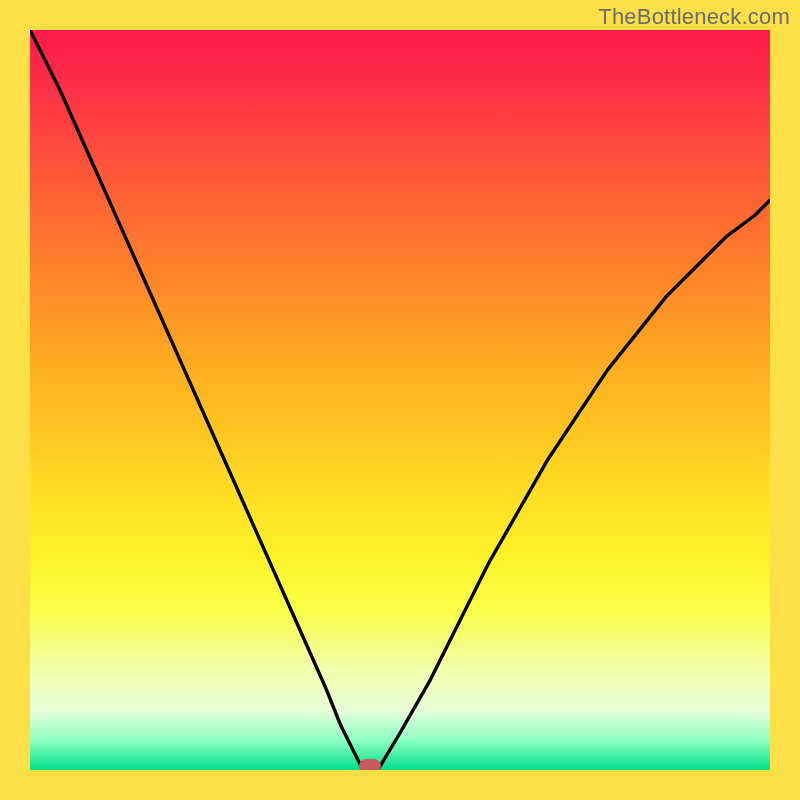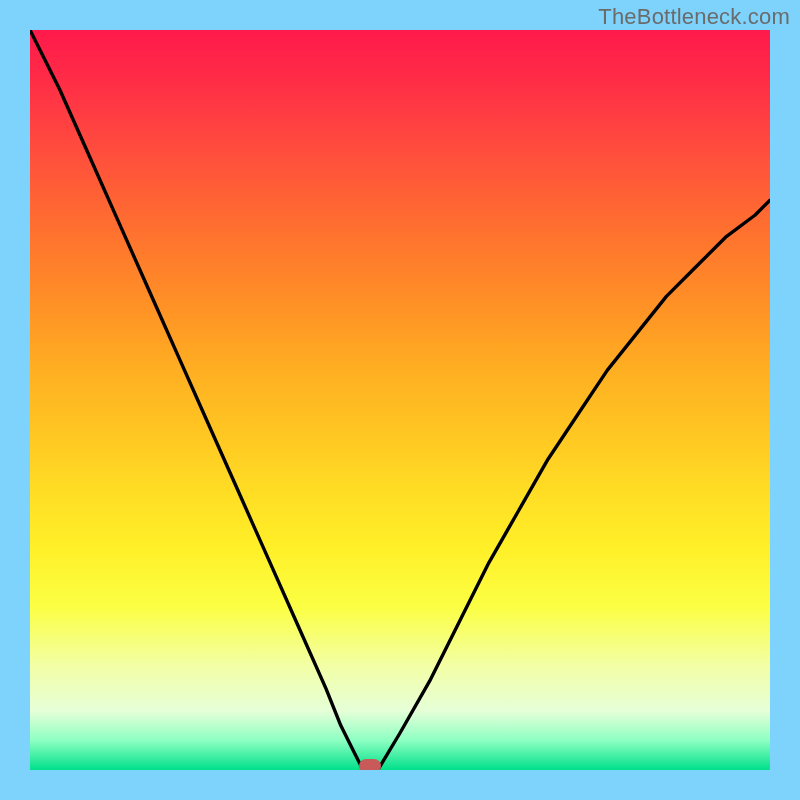--- a/index.html
+++ b/index.html
@@ -7,21 +7,21 @@
     padding: 0;
     width: 800px;
     height: 800px;
     background: #000;
     overflow: hidden;
     font-family: Arial, Helvetica, sans-serif;
   }
   .frame {
     position: absolute;
     inset: 0;
-    background: #7dd3fc;
+    background: #fde047;
   }
   .plot {
     position: absolute;
     left: 30px;
     top: 30px;
     width: 740px;
     height: 740px;
     overflow: hidden;
   }
   .gradient {

